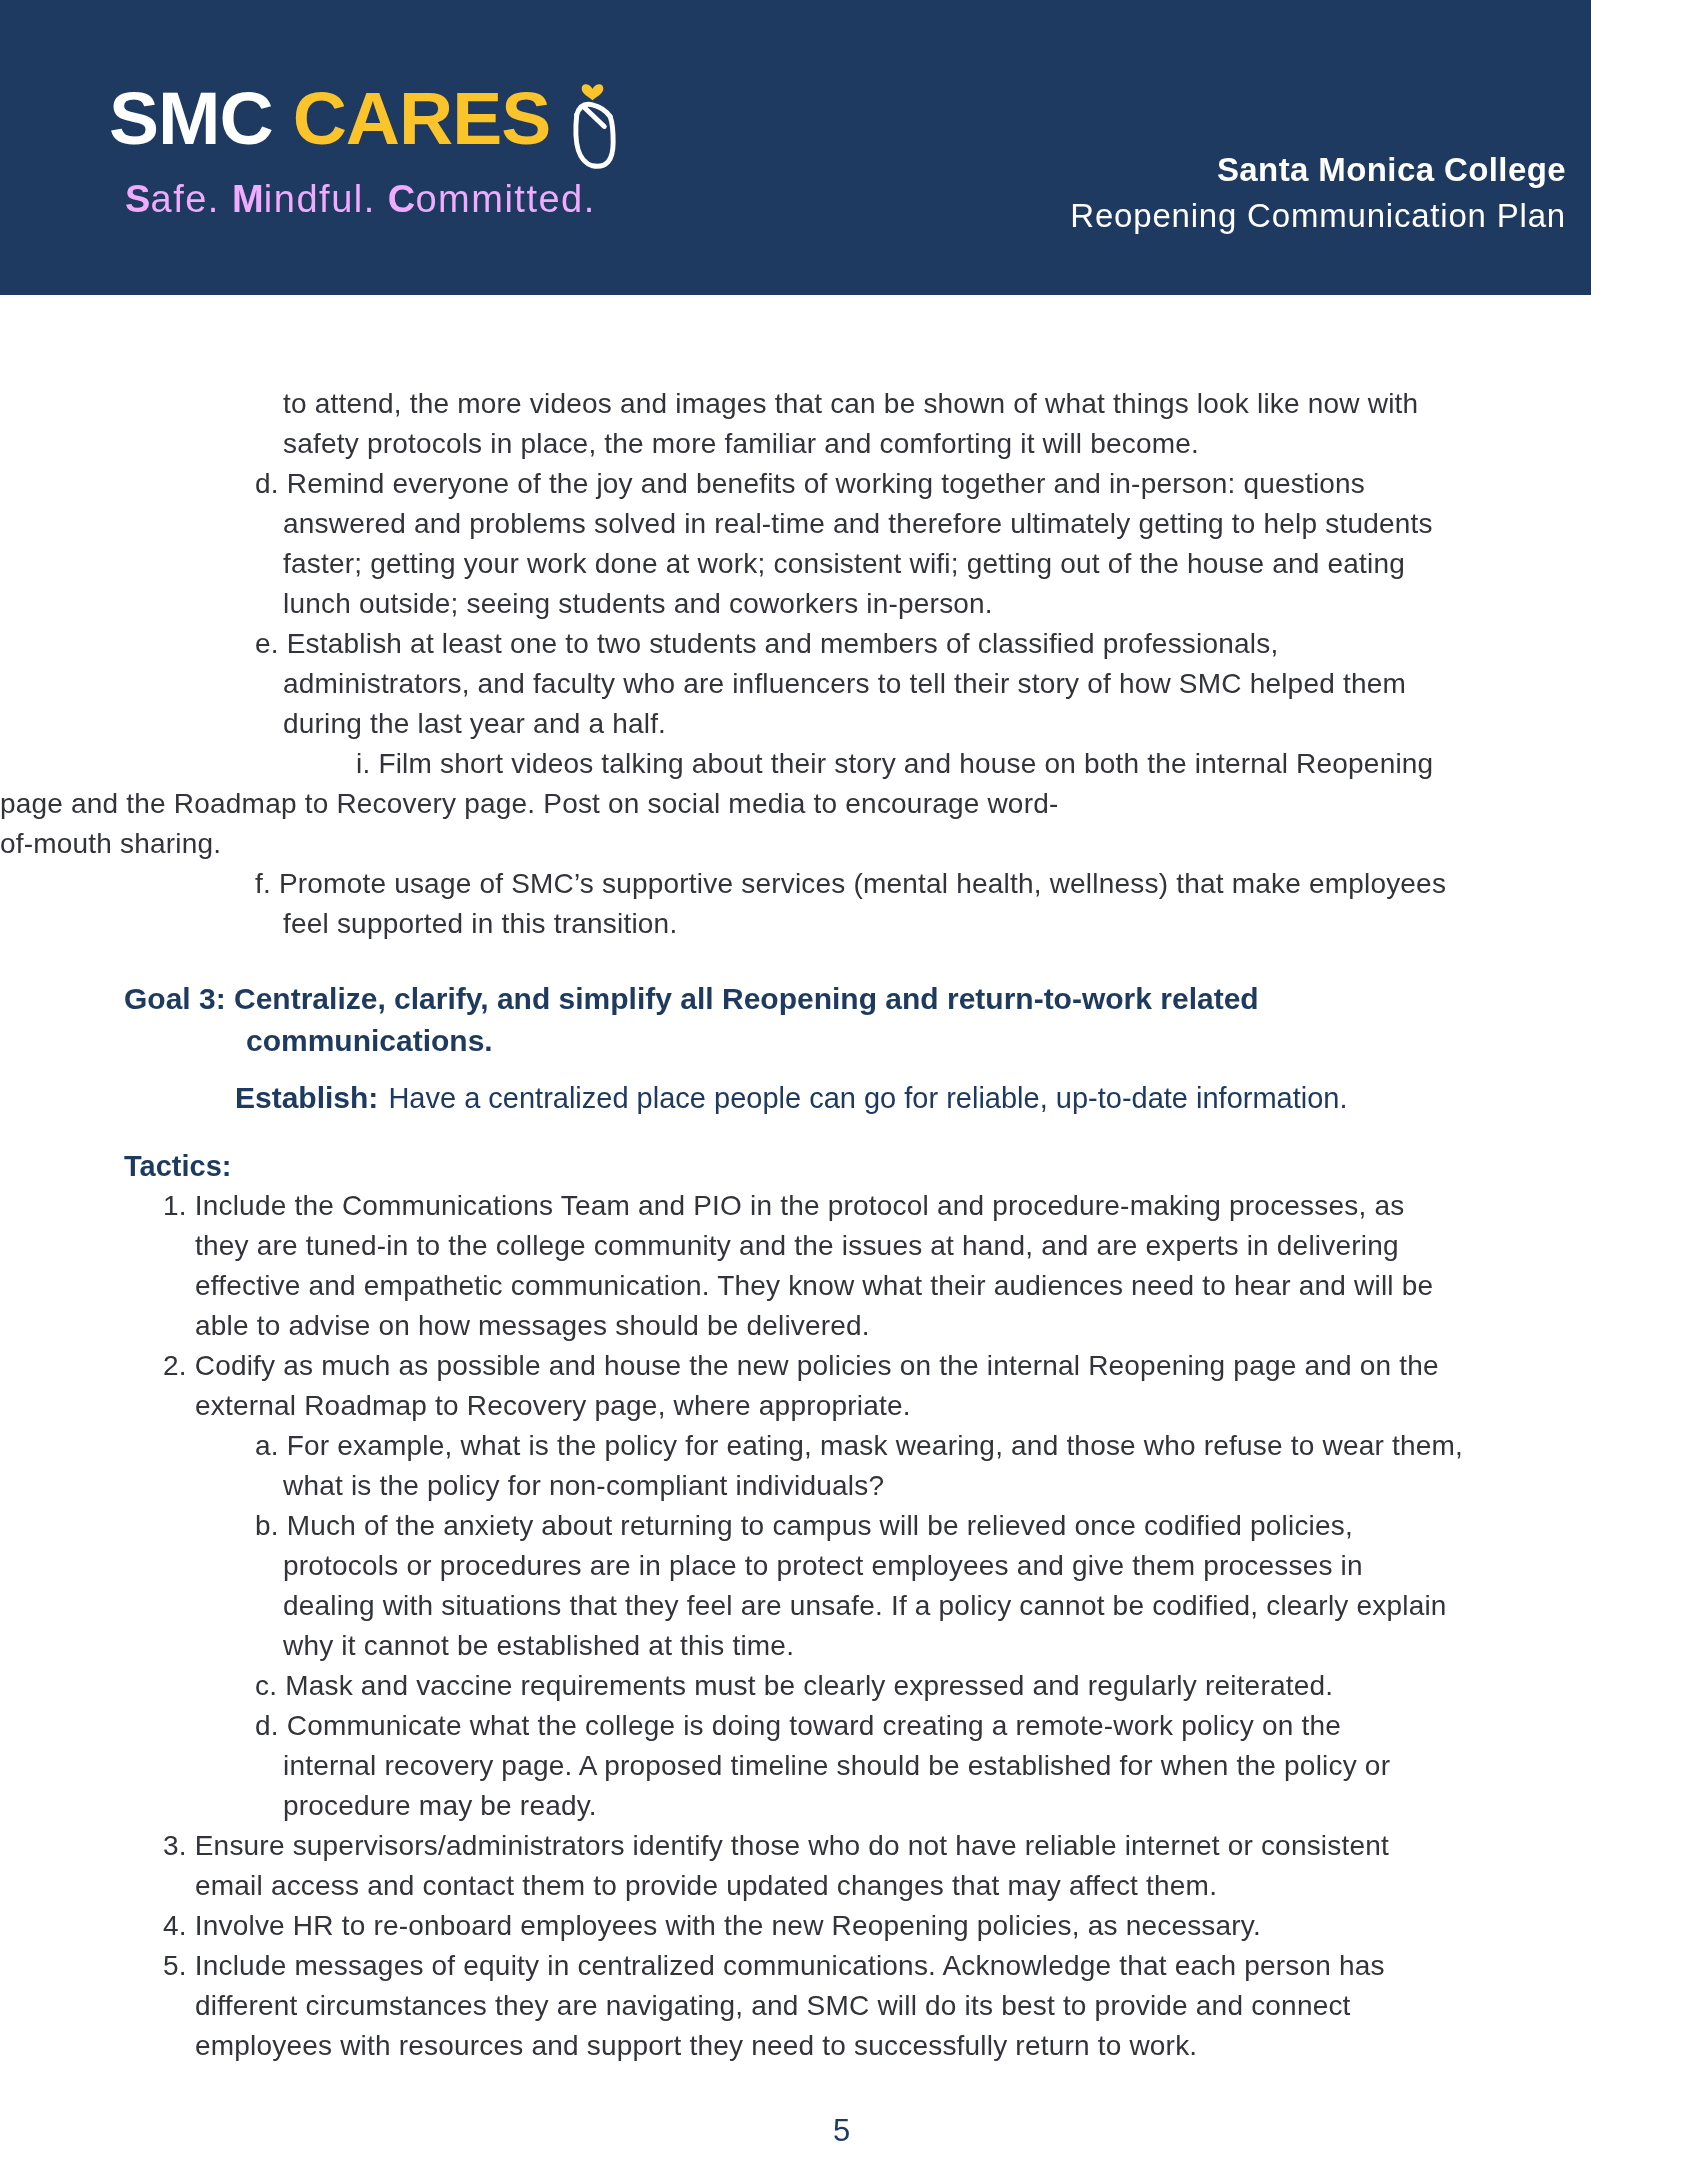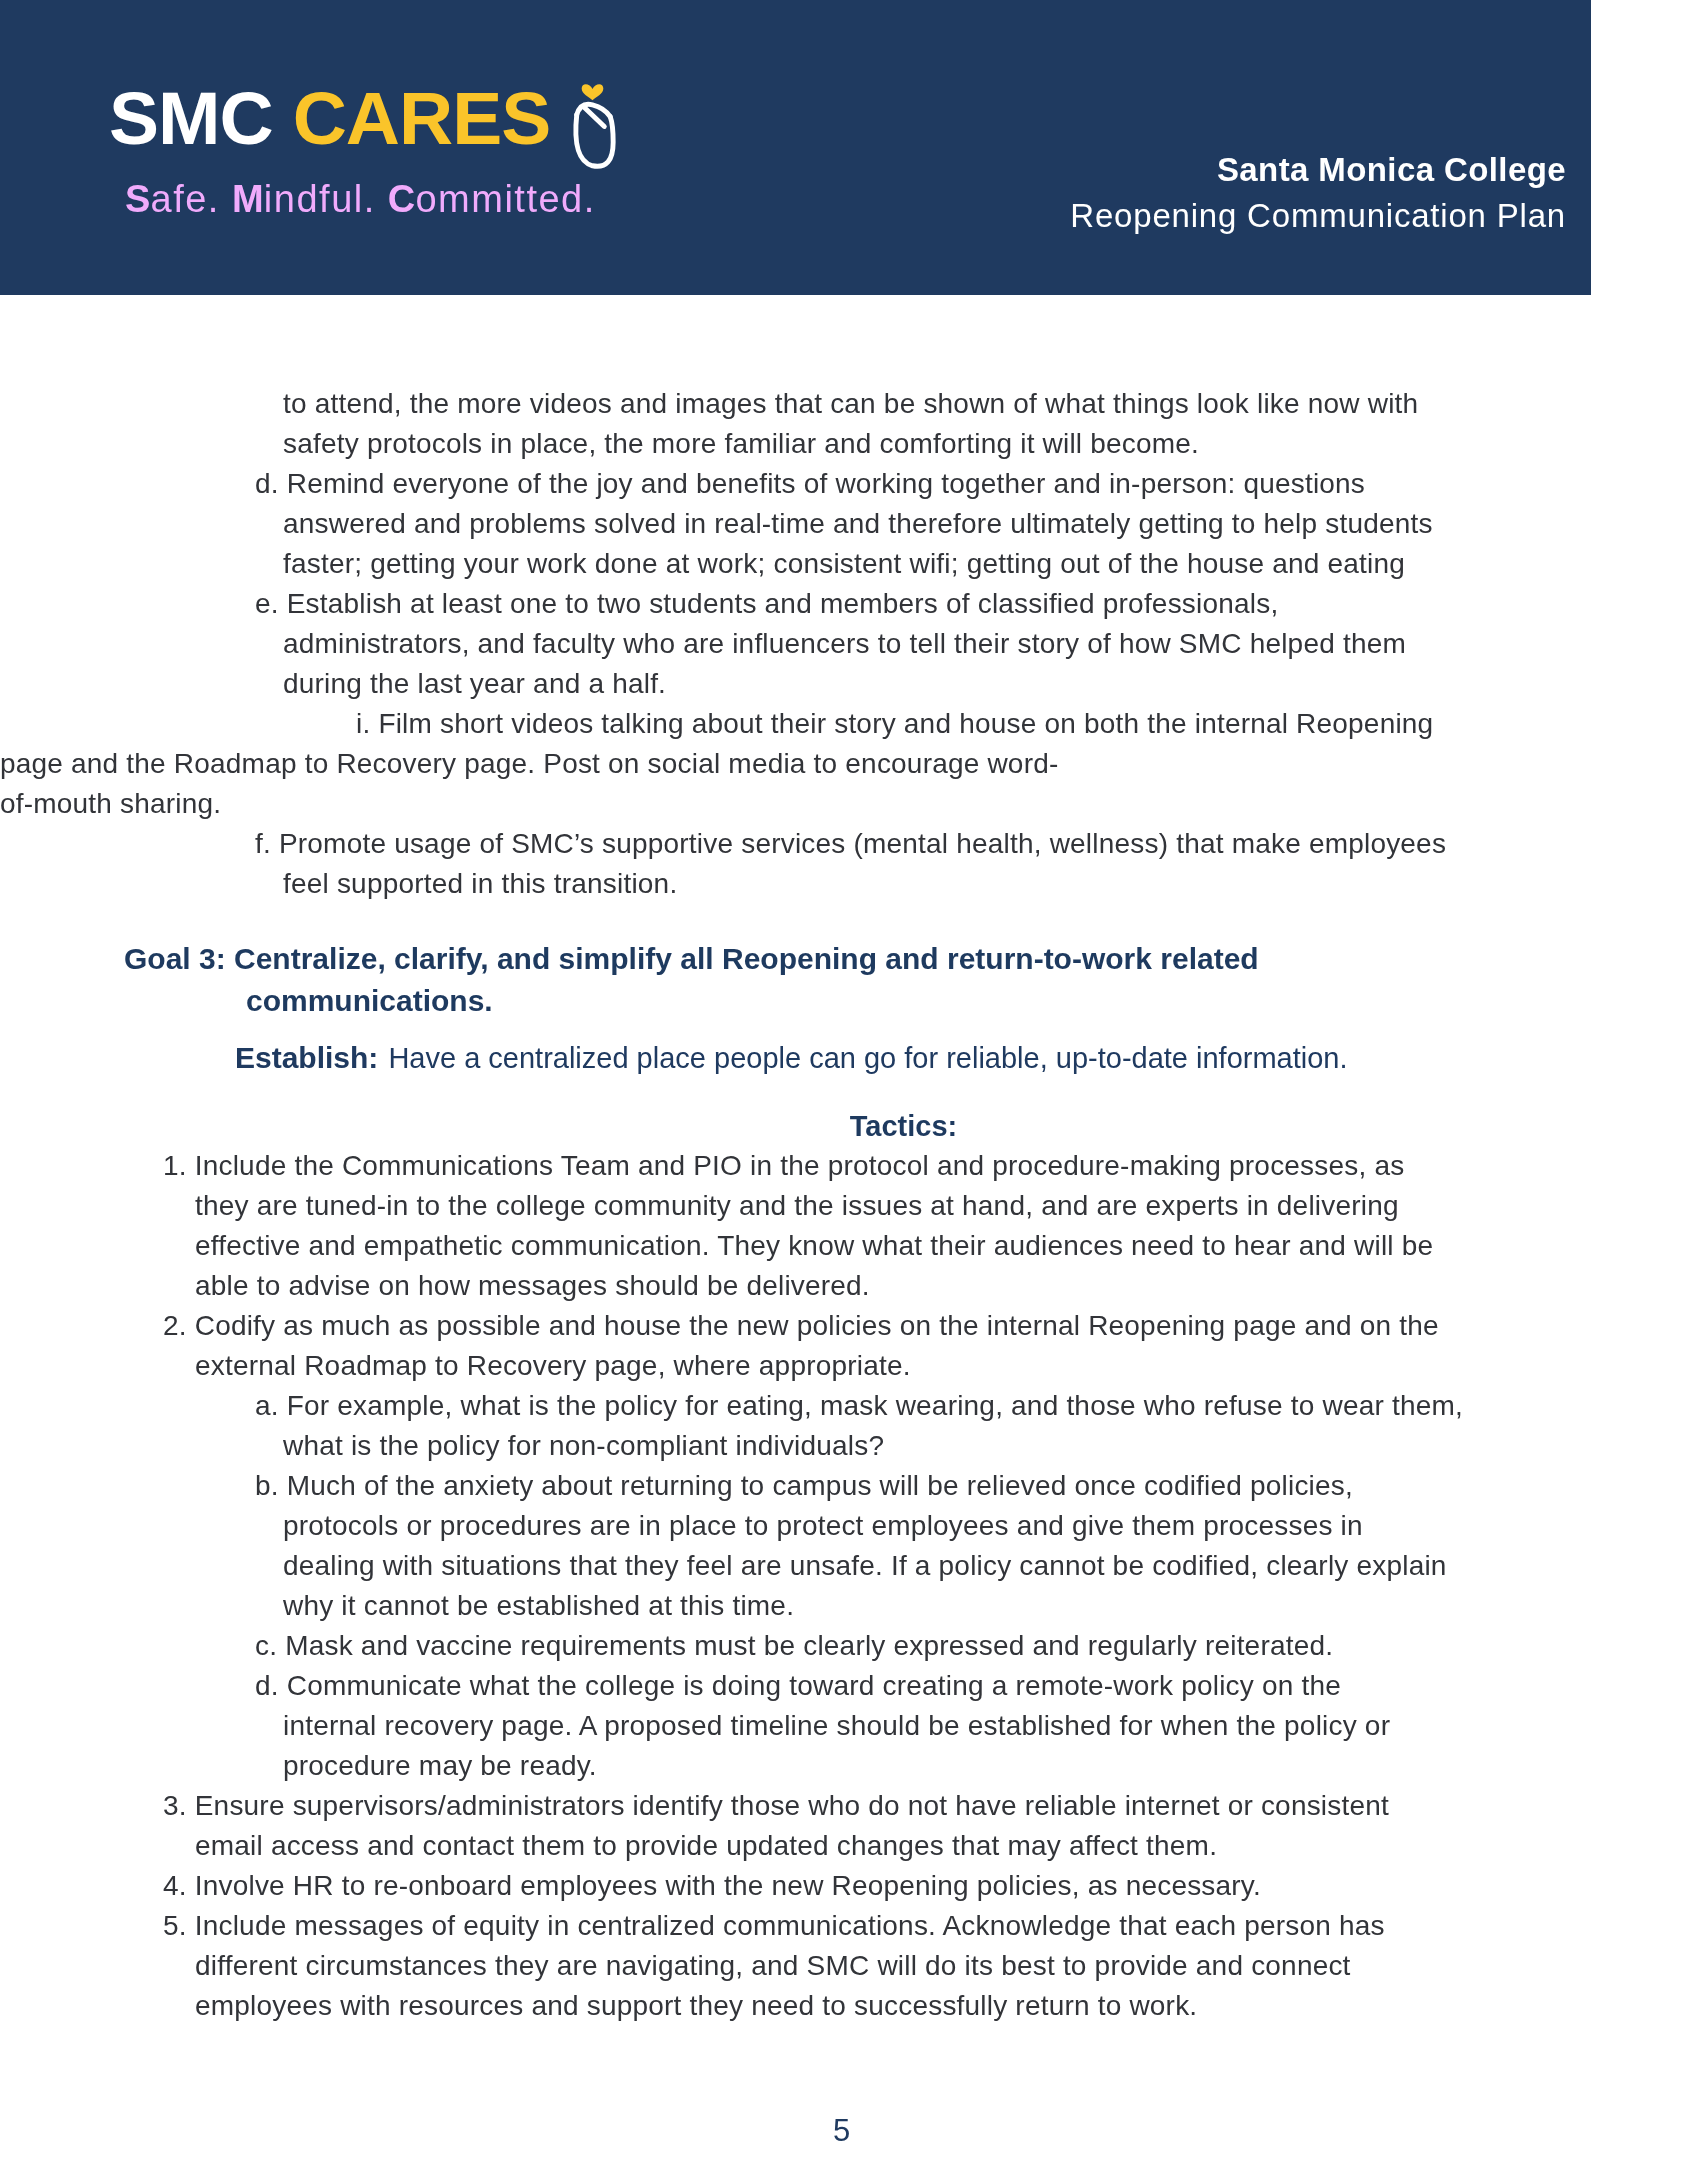--- a/index.html
+++ b/index.html
@@ -28,21 +28,21 @@
   .l-numcont{padding-left:195px;}
   .l-roman  {padding-left:382px;text-indent:-26px;}
   .l-romcont{}
   .goal-heading{margin-top:34px;color:#1E3A5F;font-weight:700;font-size:30px;}
   .goal-l1{padding-left:124px;line-height:42px;white-space:nowrap;}
   .goal-l2{padding-left:246px;line-height:42px;}
   .objective{margin-top:16px;padding-left:235px;font-size:29px;line-height:40px;
     color:#1F3A60;white-space:nowrap;}
   .objective .obj-label{font-weight:800;font-size:30px;margin-right:10px;}
   .tactics-heading{margin-top:28px;padding-left:124px;font-size:29px;font-weight:800;
-    color:#1E3A5F;line-height:40px;text-align:center;}
+    color:#1E3A5F;line-height:40px;}
   .page-num{position:absolute;top:2113px;left:0;width:1683px;text-align:center;
     font-size:31px;color:#1F3A60;}
 </style>
 </head>
 <body>
 
 <div class="page">
 
   <div class="header">
     <div class="logo-line">
@@ -66,20 +66,21 @@
     </div>
   </div>
 
   <div class="content">
 
     <div class="line l-cont">to attend, the more videos and images that can be shown of what things look like now with</div>
     <div class="line l-cont">safety protocols in place, the more familiar and comforting it will become.</div>
     <div class="line l-letter">d. Remind everyone of the joy and benefits of working together and in-person: questions</div>
     <div class="line l-cont">answered and problems solved in real-time and therefore ultimately getting to help students</div>
     <div class="line l-cont">faster; getting your work done at work; consistent wifi; getting out of the house and eating</div>
+    <div class="line l-cont">lunch outside; seeing students and coworkers in-person.</div>
     <div class="line l-letter">e. Establish at least one to two students and members of classified professionals,</div>
     <div class="line l-cont">administrators, and faculty who are influencers to tell their story of how SMC helped them</div>
     <div class="line l-cont">during the last year and a half.</div>
     <div class="line l-roman">i. Film short videos talking about their story and house on both the internal Reopening</div>
     <div class="line l-romcont">page and the Roadmap to Recovery page. Post on social media to encourage word-</div>
     <div class="line l-romcont">of-mouth sharing.</div>
     <div class="line l-letter">f. Promote usage of SMC’s supportive services (mental health, wellness) that make employees</div>
     <div class="line l-cont">feel supported in this transition.</div>
 
     <div class="goal-heading">

